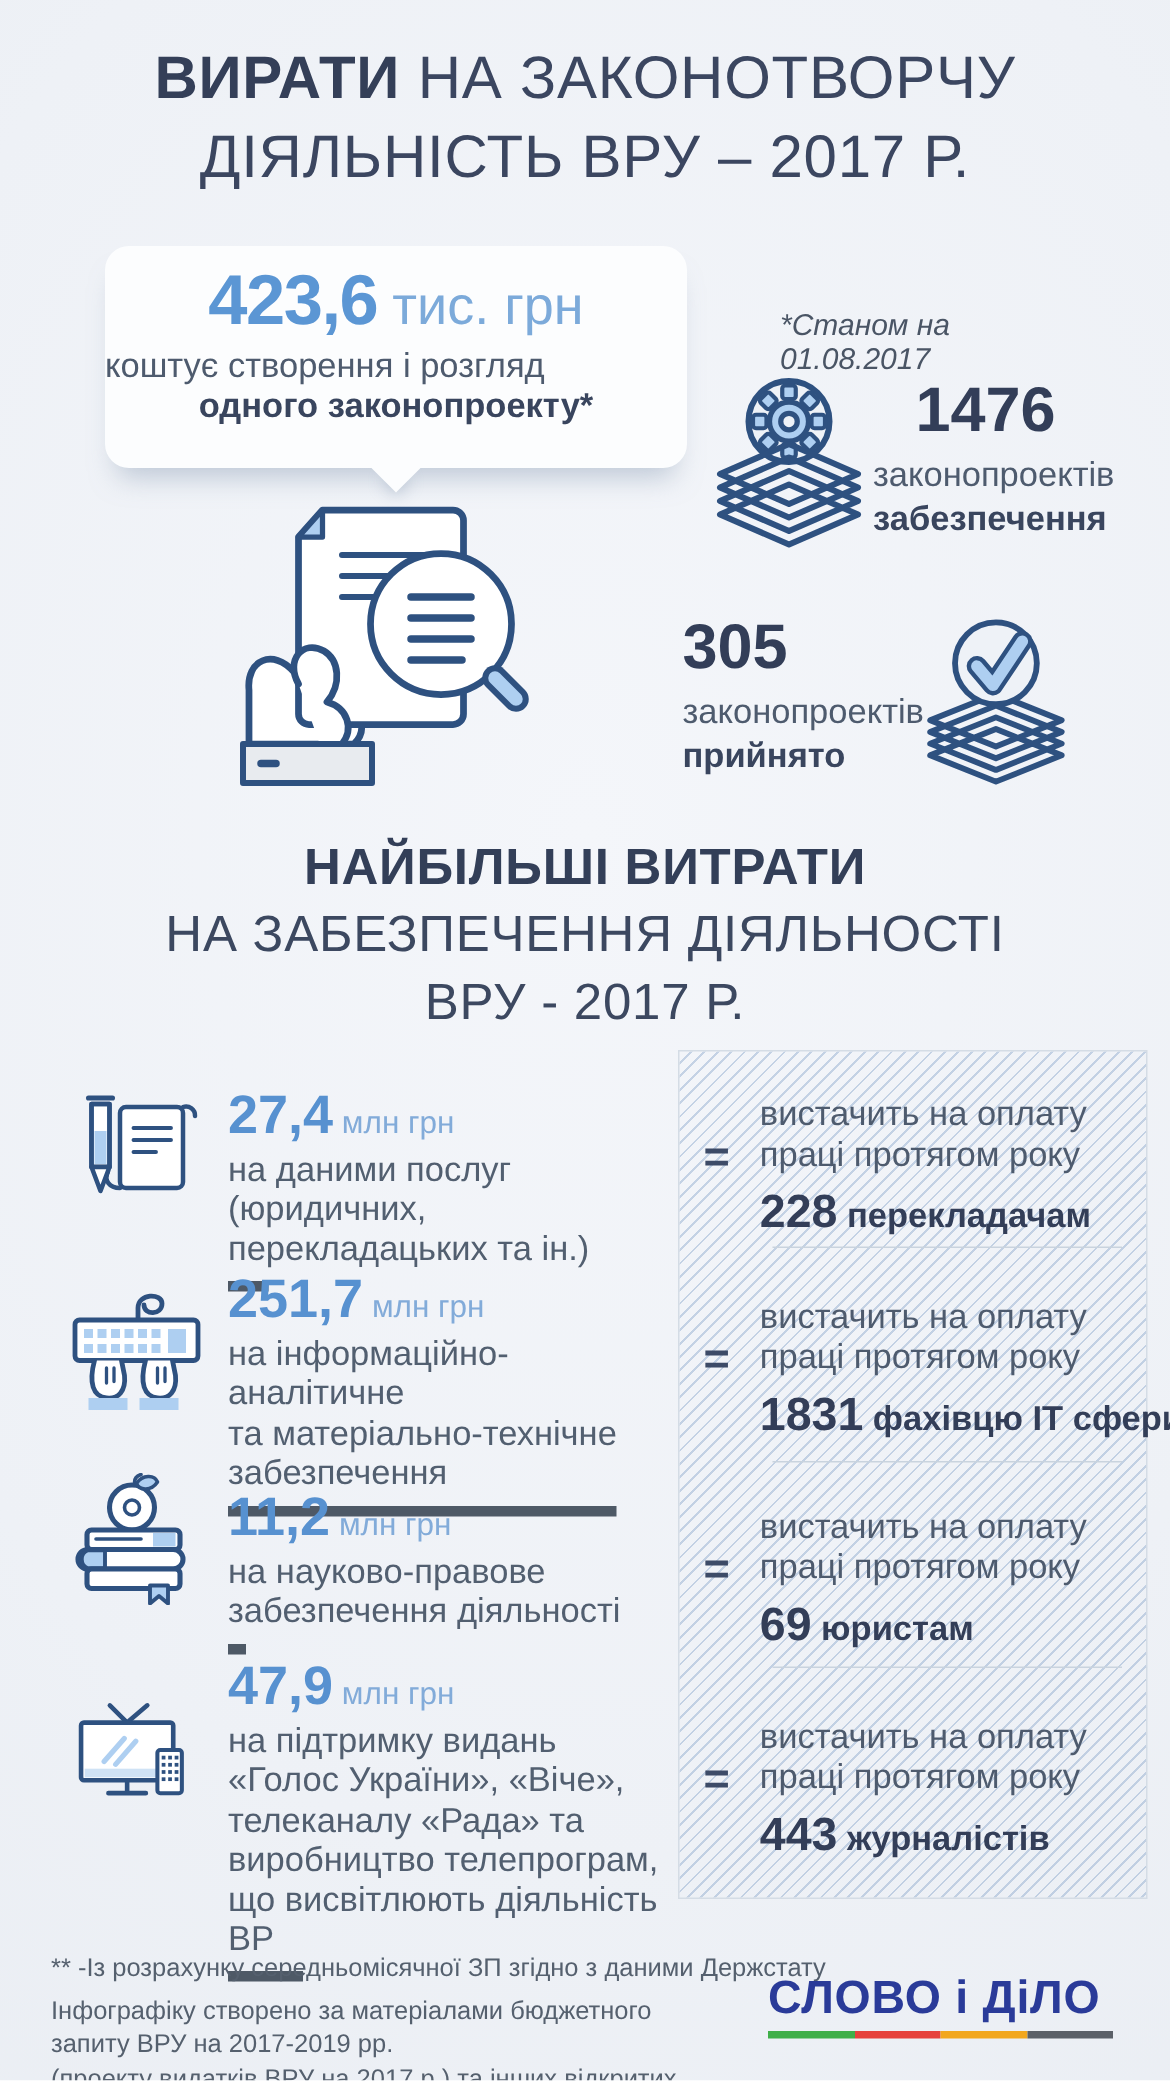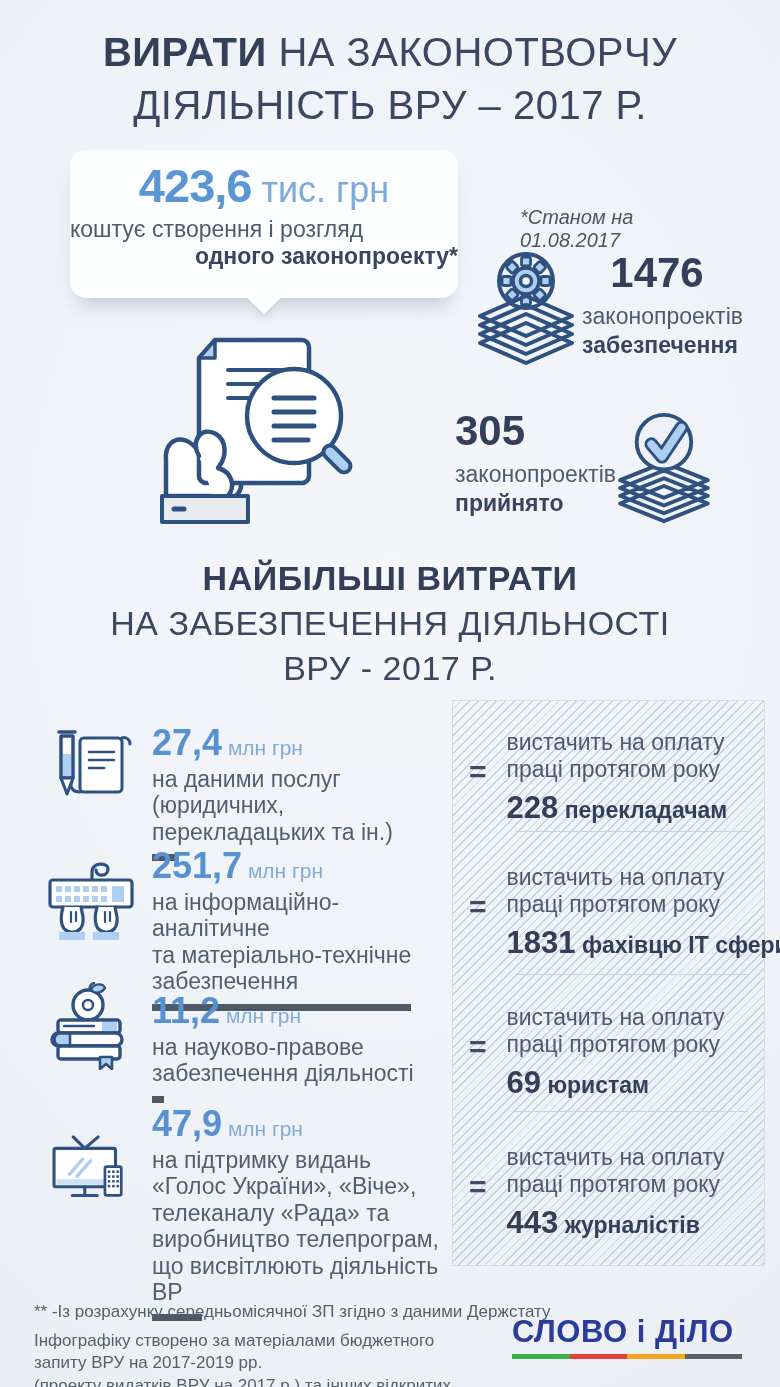--- a/index.html
+++ b/index.html
@@ -6,31 +6,31 @@
   .canvas{
     position:relative;width:780px;height:1387px;overflow:hidden;
     font-family:"Liberation Sans",sans-serif;
     background:radial-gradient(120% 90% at 50% 40%, #f4f6fa 0%, #eef1f6 55%, #e8ecf2 100%);
   }
   
   .title{position:absolute;top:26px;left:0;right:0;text-align:center;
     font-size:40px;line-height:1.33;color:#3b4660;letter-spacing:.5px;}
   .title .b{font-weight:bold;color:#343f58;}
   
-  .bubble{position:absolute;left:70px;top:150px;width:388px;height:148px;
+  .bubble{position:absolute;left:70px;top:164px;width:388px;height:148px;
     background:#fcfdfe;border-radius:16px;
     box-shadow:0 14px 18px -8px rgba(140,158,182,.5);}
   .bubble::after{content:'';position:absolute;left:50%;bottom:-11px;margin-left:-13px;
     width:26px;height:26px;background:#fcfdfe;transform:rotate(45deg);
     box-shadow:8px 8px 10px -6px rgba(140,158,182,.45);}
   .amount-line{text-align:center;padding-top:8px;white-space:nowrap;}
   .amount{font-size:47px;font-weight:bold;color:#5b96d4;letter-spacing:-1px;}
   .amount-unit{font-size:36px;color:#7caada;}
   .bubble-l1{margin-top:3px;font-size:23px;color:#4e5b6e;}
-  .bubble-l2{text-align:right;font-size:23px;font-weight:bold;color:#39455e;}
+  .bubble-l2{text-align:center;font-size:23px;font-weight:bold;color:#39455e;}
   .asof{position:absolute;left:520px;top:206px;width:210px;
     font-size:20px;font-style:italic;color:#4a5565;}
   
   .fact-num{font-size:42px;font-weight:bold;color:#333e58;line-height:1;}
   .fact-label{font-size:23px;color:#4e5b6e;line-height:1.25;margin-top:8px;}
   .fact-label-b{font-size:23px;font-weight:bold;color:#39455e;line-height:1.25;}
   .fact1-text{position:absolute;left:582px;top:252px;width:150px;text-align:center;}
   .fact1-icon{position:absolute;left:466px;top:250px;}
   .fact2-text{position:absolute;left:455px;top:410px;width:152px;text-align:left;}
   .fact2-icon{position:absolute;left:608px;top:412px;}

